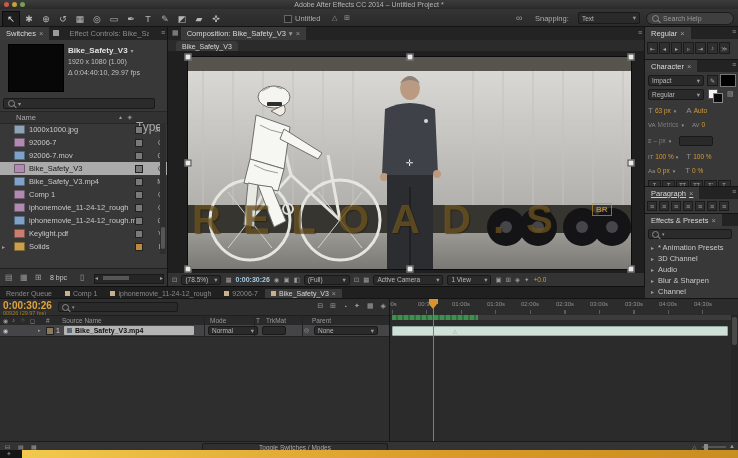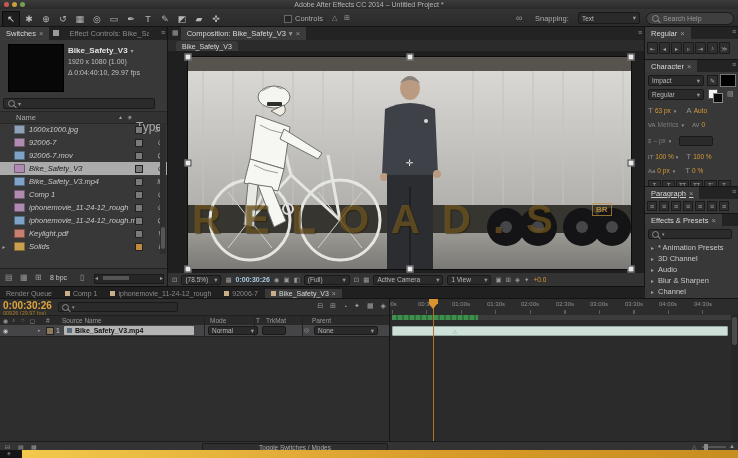--- a/index.html
+++ b/index.html
@@ -57,21 +57,21 @@
       <span class="tool">◎</span>
       <span class="tool">▭</span>
       <span class="tool">✒</span>
       <span class="tool">T</span>
       <span class="tool">✎</span>
       <span class="tool">◩</span>
       <span class="tool">▰</span>
       <span class="tool">✜</span>
     </div>
     <span class="abs" style="left:284px;top:6px;width:6px;height:6px;background:#262626;border:1px solid #666;"></span>
-    <span class="abs" style="left:295px;top:5px;font-size:7.5px;color:#aaa;">Controls</span>
+    <span class="abs" style="left:295px;top:5px;font-size:7.5px;color:#aaa;">Untitled</span>
     <span class="abs ic" style="left:332px;top:5px;font-size:7px;">△</span>
     <span class="abs ic" style="left:344px;top:5px;font-size:7px;">⊞</span>
     <span class="abs ic" style="left:516px;top:4px;font-size:9px;">∞</span>
     <span class="abs" style="left:535px;top:5px;font-size:7.5px;color:#aaa;">Snapping:</span>
     <div class="dd abs" style="left:578px;top:3px;width:62px;height:12px;">
       <span>Text</span>
       <span class="ic">▾</span>
     </div>
     <div class="abs f" style="left:646px;top:3px;width:88px;height:13px;background:#3f3f3f;border:1px solid #1b1b1b;border-radius:7px;padding:0 5px;gap:4px;box-sizing:border-box;">
       <span class="mag"></span>
@@ -103,21 +103,21 @@
     <div class="abs f" style="left:3px;top:71px;width:152px;height:11px;background:#2b2b2b;border:1px solid #191919;border-radius:2px;padding:0 4px;gap:3px;box-sizing:border-box;">
       <span class="mag"></span>
       <span class="ic" style="font-size:6px;">▾</span>
     </div>
     <div class="abs" style="left:0;top:84px;width:168px;height:11px;background:#323232;border-top:1px solid #262626;border-bottom:1px solid #262626;">
       <span style="position:absolute;left:16px;top:1px;font-size:7.5px;color:#a8a8a8;">Name</span>
       <span class="ic" style="position:absolute;right:46px;top:1px;font-size:6px;">▴</span>
       <span class="ic" style="position:absolute;right:36px;top:1px;font-size:6px;">◈</span>
       <span style="position:absolute;right:6px;top:8px;font-size:12px;color:#a8a8a8;">Type</span>
     </div>
-    <div class="abs" style="left:0;top:96px;width:168px;height:131px;font-style:italic;">
+    <div class="abs" style="left:0;top:96px;width:168px;height:131px;">
       <div class="prow" style="top:0;">
         <span class="picon" style="background: rgb(143, 163, 184);"></span>
         <span>1000x1000.jpg</span>
         <span class="pchip"></span>
         <span class="ptype">JP</span>
       </div>
       <div class="prow" style="top:13px;">
         <span class="picon" style="background: rgb(176, 138, 176);"></span>
         <span>92006-7</span>
         <span class="pchip"></span>

